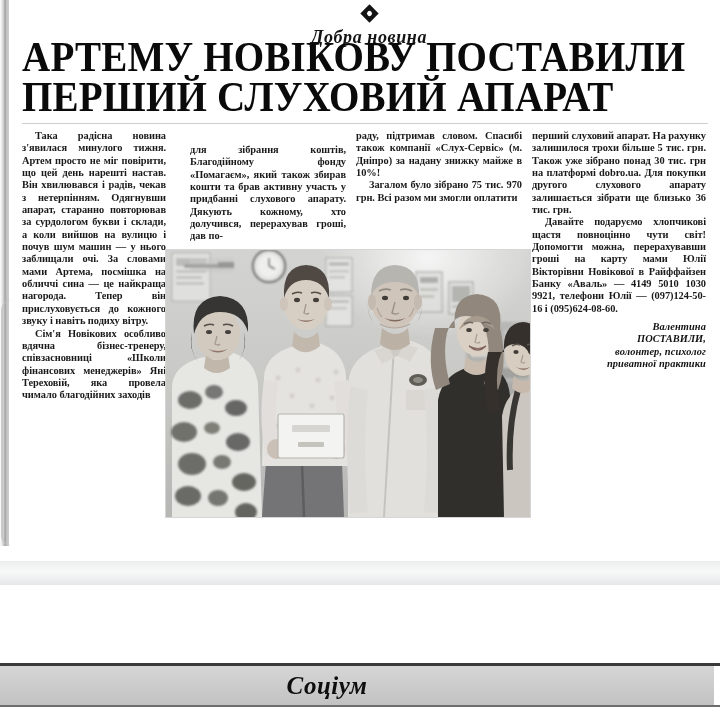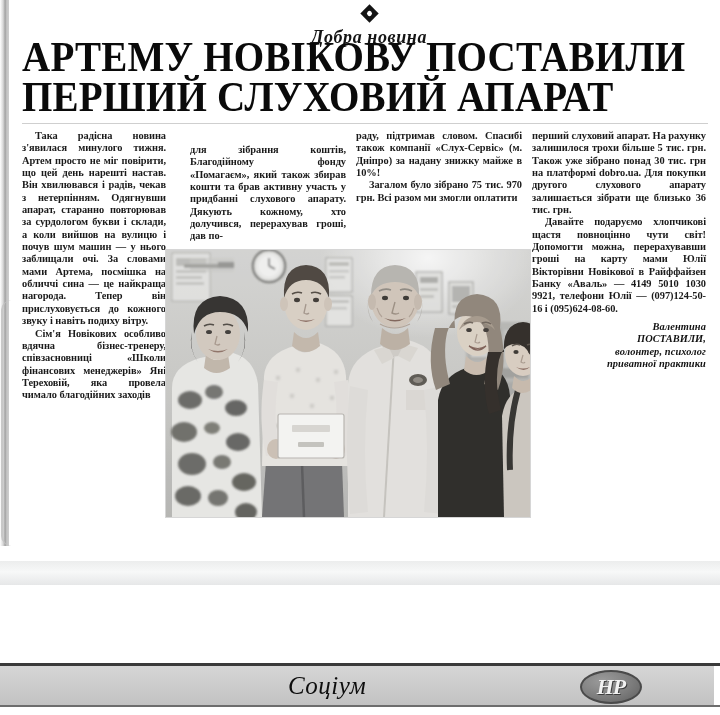--- a/index.html
+++ b/index.html
@@ -188,21 +188,21 @@
   .footer::before {
     content: "";
     position: absolute;
     left: 0; top: 0; right: 0; bottom: 0;
     background: linear-gradient(to bottom,#d6d6d6 0%, #cbcbcb 55%, #c2c2c2 100%);
   }
   .footer-title {
     position: relative;
     font-family: "Liberation Serif", serif;
     font-style: italic;
-    font-weight: normal;
+    font-weight: bold;
     font-size: 25px;
     letter-spacing: .5px;
     color: #0e0e0e;
     margin-right: 66px;
   }
   .footer-logo {
     position: absolute;
     right: 78px;
     top: 4px;
     width: 62px;
@@ -515,19 +515,16 @@
         <path d="M350 117 q8 6 14 0 q-7 3 -14 0" fill="#8a6a5e"></path>
       </g>
 
       <rect x="0" y="0" width="364" height="267" fill="#ffffff" opacity="0.07"></rect>
       <rect x="0" y="0" width="364" height="267" fill="#000000" opacity="0.03"></rect>
     </svg>
   </div>
 
   <div class="footer">
     <span class="footer-title">Соціум</span>
-    <span class="footer-logo">
-      <span class="footer-logo-text">НР</span>
-    </span>
     <span class="footer-right-cap"></span>
   </div>
 
 </div>
 
 </body></html>

